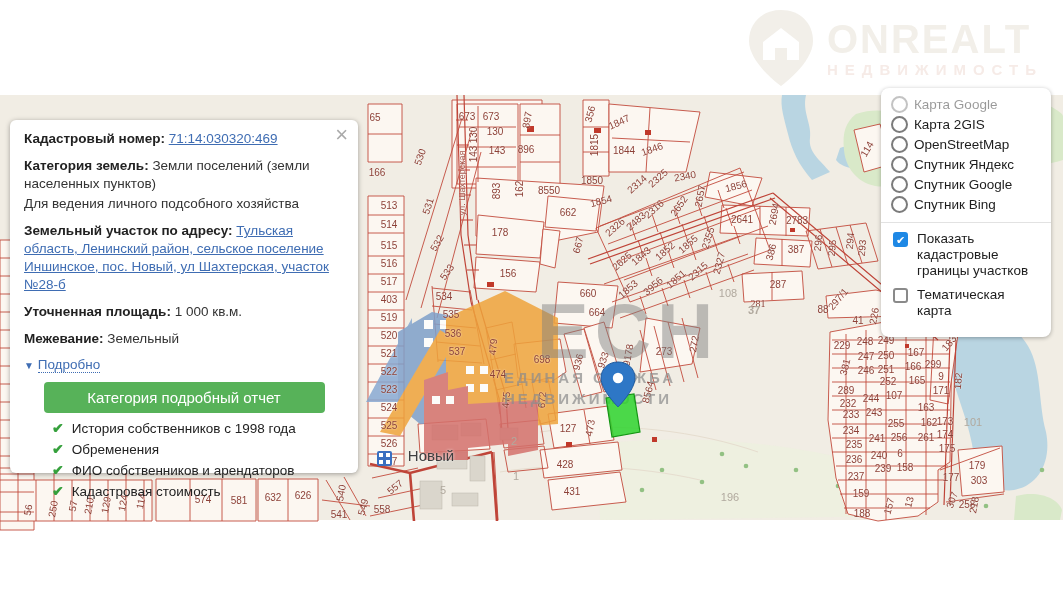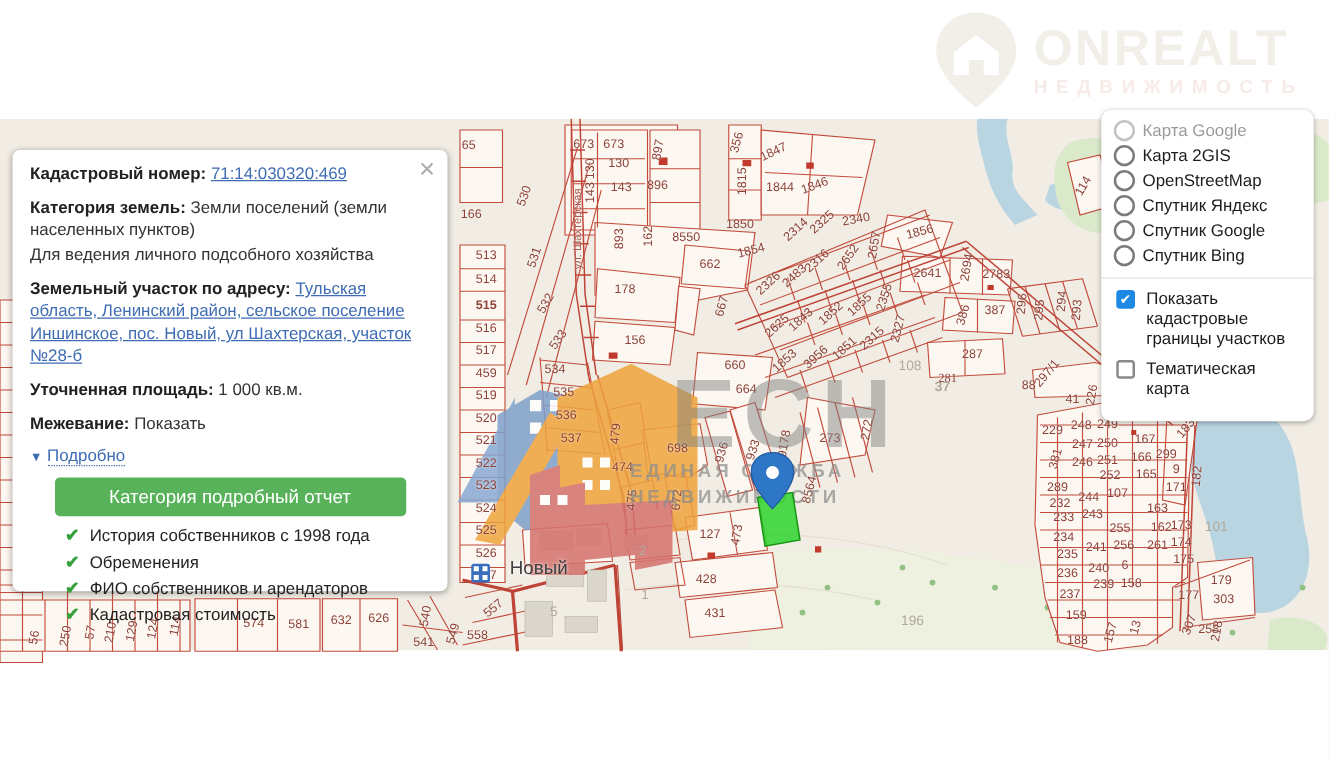--- a/index.html
+++ b/index.html
@@ -219,24 +219,24 @@
       <span class="lbl" style="left: 526px; top: 149px;">896</span>
       <span class="lbl" style="left: 590px; top: 114px; transform: translate(-50%, -50%) rotate(-75deg);">356</span>
       <span class="lbl" style="left: 594px; top: 145px; transform: translate(-50%, -50%) rotate(-90deg);">1815</span>
       <span class="lbl" style="left: 619px; top: 122px; transform: translate(-50%, -50%) rotate(-25deg);">1847</span>
       <span class="lbl" style="left: 624px; top: 150px;">1844</span>
       <span class="lbl" style="left: 652px; top: 149px; transform: translate(-50%, -50%) rotate(-20deg);">1846</span>
       <span class="lbl" style="left: 375px; top: 117px;">65</span>
       <span class="lbl" style="left: 377px; top: 172px;">166</span>
       <span class="lbl" style="left: 389px; top: 205px;">513</span>
       <span class="lbl" style="left: 389px; top: 224px;">514</span>
-      <span class="lbl" style="left: 389px; top: 245px; font-weight: bold;">515</span>
+      <span class="lbl" style="left: 389px; top: 245px;">515</span>
       <span class="lbl" style="left: 389px; top: 263px;">516</span>
       <span class="lbl" style="left: 389px; top: 281px;">517</span>
-      <span class="lbl" style="left: 389px; top: 299px;">459</span>
+      <span class="lbl" style="left: 389px; top: 299px;">403</span>
       <span class="lbl" style="left: 389px; top: 317px;">519</span>
       <span class="lbl" style="left: 389px; top: 335px;">520</span>
       <span class="lbl" style="left: 389px; top: 353px;">521</span>
       <span class="lbl" style="left: 389px; top: 371px;">522</span>
       <span class="lbl" style="left: 389px; top: 389px;">523</span>
       <span class="lbl" style="left: 389px; top: 407px;">524</span>
       <span class="lbl" style="left: 389px; top: 425px;">525</span>
       <span class="lbl" style="left: 389px; top: 443px;">526</span>
       <span class="lbl" style="left: 389px; top: 461px;">527</span>
       <span class="lbl" style="left: 420px; top: 157px; transform: translate(-50%, -50%) rotate(-70deg);">530</span>
@@ -432,21 +432,21 @@
   <p>
     <b>Земельный участок по адресу:</b>
     <a>Тульская область, Ленинский район, сельское поселение Иншинское, пос. Новый, ул Шахтерская, участок №28-б</a>
   </p>
   <p>
     <b>Уточненная площадь:</b>
     <span>1 000 кв.м.</span>
   </p>
   <p>
     <b>Межевание:</b>
-    <span>Показать</span>
+    <span>Земельный</span>
   </p>
   <div id="details">
     <span class="tri">▼</span>
     <span class="dlink">Подробно</span>
   </div>
   <button id="report-btn">Категория подробный отчет</button>
   <ul id="features">
       <li><span class="chk">✔</span><span>История собственников с 1998 года</span></li>
       <li><span class="chk">✔</span><span>Обременения</span></li>
       <li><span class="chk">✔</span><span>ФИО собственников и арендаторов</span></li>

